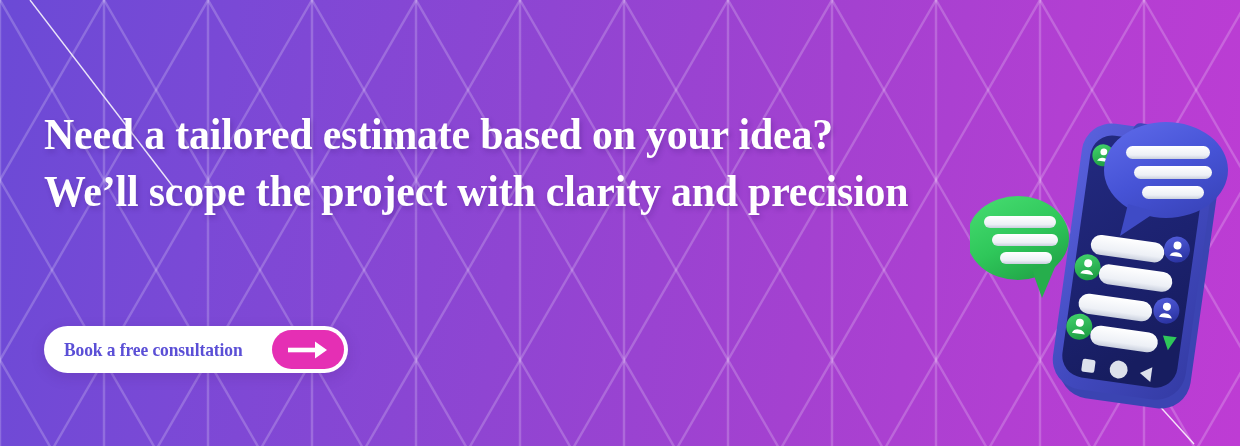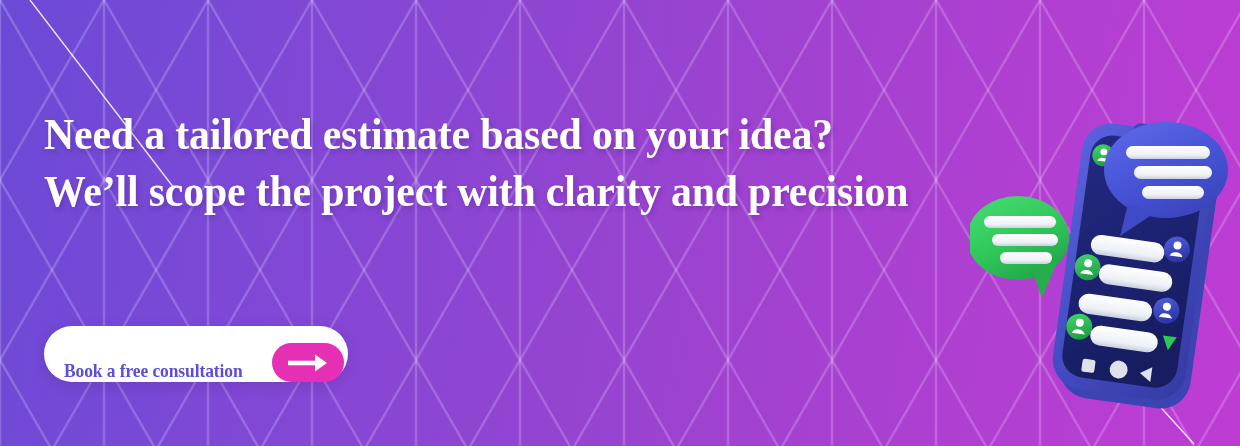--- a/index.html
+++ b/index.html
@@ -52,23 +52,23 @@
     text-shadow: 2px 3px 6px rgba(60, 20, 110, 0.28);
     white-space: nowrap;
   }
   .headline .line { display: block; }
 
   
   .cta {
     position: absolute;
     left: 44px;
     top: 326px;
-    height: 56px;
+    height: 47px;
     display: flex;
-    align-items: flex-end;
+    align-items: center;
     background: #ffffff;
     border-radius: 999px;
     padding: 0 4px 0 20px;
     box-shadow: 0 4px 14px rgba(70, 20, 110, 0.18);
     cursor: pointer;
     box-sizing: border-box;
   }
   .cta-label {
     color: #5B4FD6;
     font-size: 19px;

